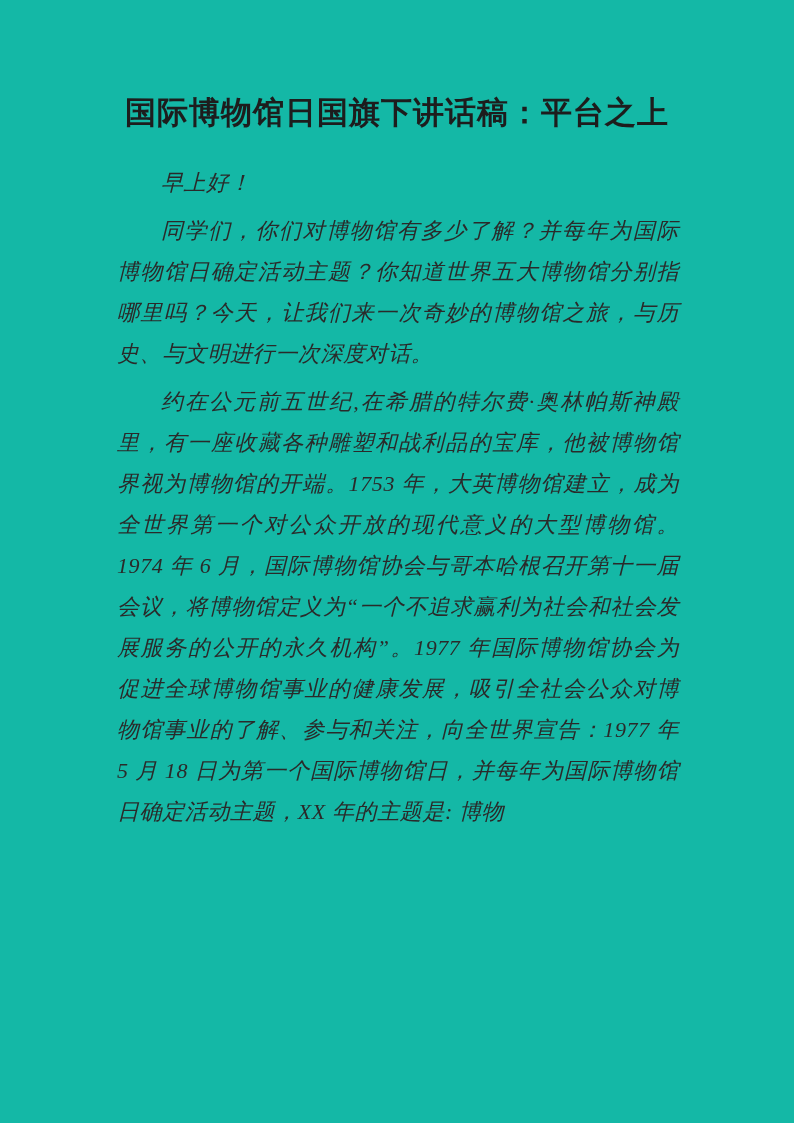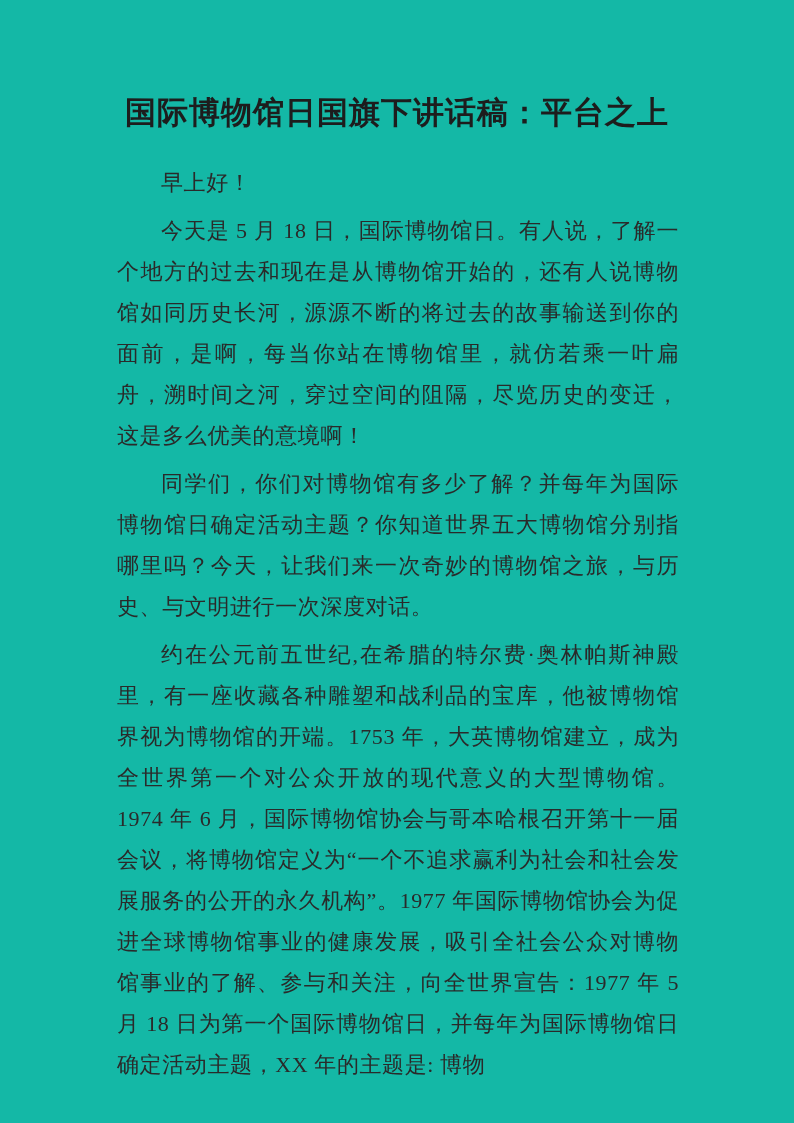--- a/index.html
+++ b/index.html
@@ -38,29 +38,29 @@
     margin: 27px 115px 0 117px;
     font-size: 22px;
     line-height: 41px;
     letter-spacing: 0.6px;
     text-align: justify;
     color: #2a2a2a;
   }
   .doc-paragraph {
     margin: 0 0 7px 0;
     text-indent: 2em;
+    font-style: italic;
   }
 </style>
 </head>
 <body>
 
 <div class="page">
   <h1 class="doc-title">
     <span class="title-line">国际博物馆日国旗下讲话稿：平台之上</span>
   </h1>
   <div class="doc-body">
 
   <p class="doc-paragraph">早上好！</p>
-      <p class="doc-paragraph">今天是 5 月 18 日，国际博物馆日。有人说，了解一个地方的过去和现在是从博物馆开始的，还有人说博物馆如同历史长河，源源不断的将过去的故事输送到你的面前，是啊，每当你站在博物馆里，就仿若乘一叶扁舟，溯时间之河，穿过空间的阻隔，尽览历史的变迁，这是多么优美的意境啊！</p>
       <p class="doc-paragraph">同学们，你们对博物馆有多少了解？并每年为国际博物馆日确定活动主题？你知道世界五大博物馆分别指哪里吗？今天，让我们来一次奇妙的博物馆之旅，与历史、与文明进行一次深度对话。</p>
       <p class="doc-paragraph">约在公元前五世纪,在希腊的特尔费·奥林帕斯神殿里，有一座收藏各种雕塑和战利品的宝库，他被博物馆界视为博物馆的开端。1753 年，大英博物馆建立，成为全世界第一个对公众开放的现代意义的大型博物馆。1974 年 6 月，国际博物馆协会与哥本哈根召开第十一届会议，将博物馆定义为“一个不追求赢利为社会和社会发展服务的公开的永久机构”。1977 年国际博物馆协会为促进全球博物馆事业的健康发展，吸引全社会公众对博物馆事业的了解、参与和关注，向全世界宣告：1977 年 5 月 18 日为第一个国际博物馆日，并每年为国际博物馆日确定活动主题，XX 年的主题是: 博物</p>
     </div>
 </div>
 
 </body></html>

